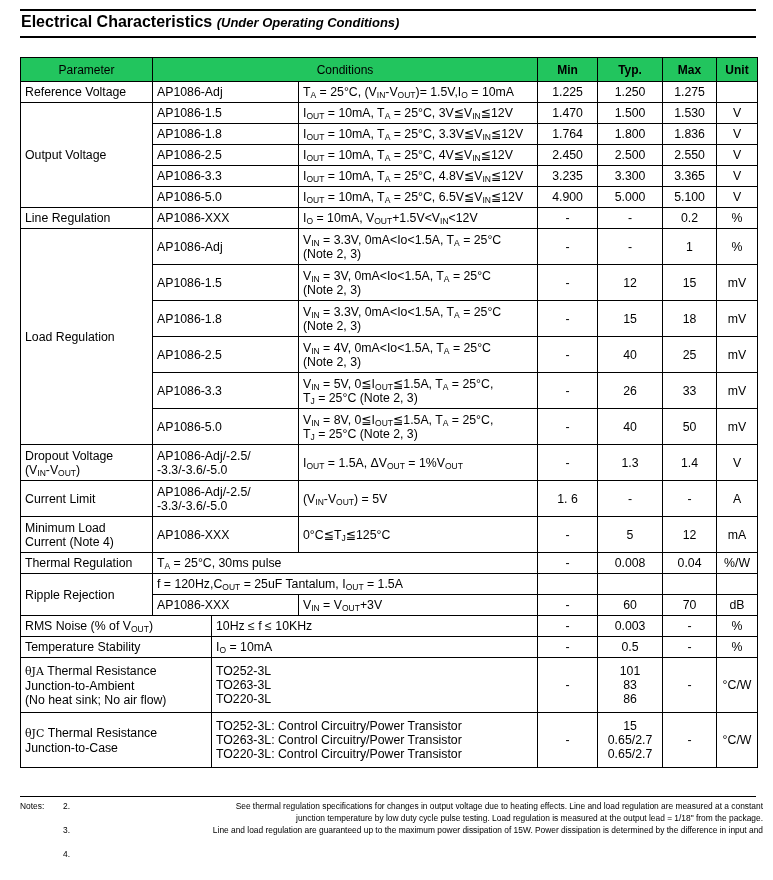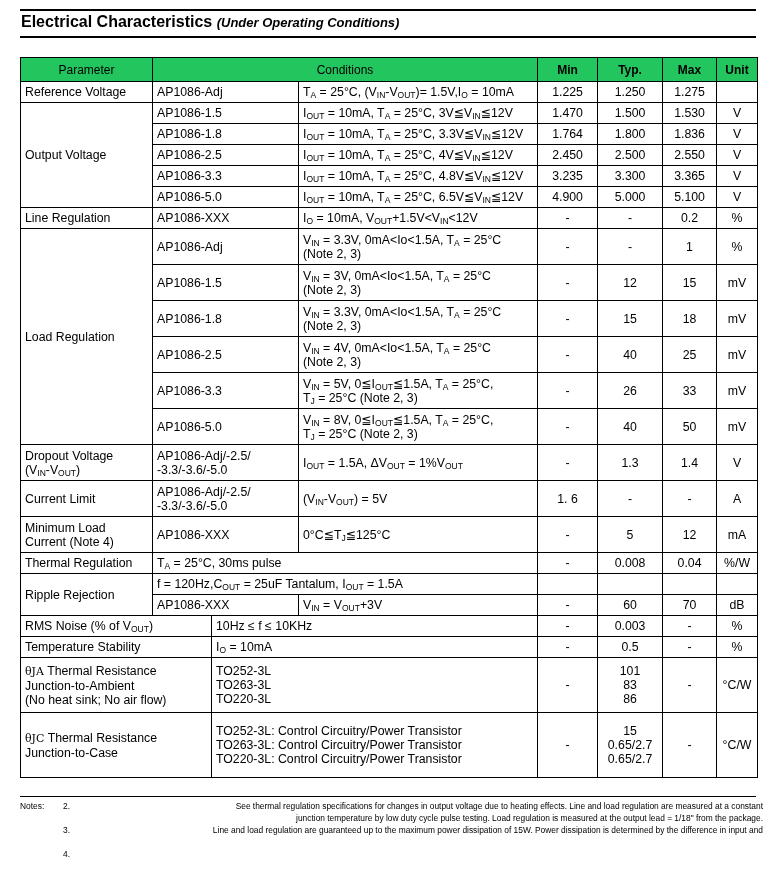--- a/index.html
+++ b/index.html
@@ -242,21 +242,21 @@
 
   <tr style="height:55px">
     <td colspan="2"><span class="theta">θJA</span><span> Thermal Resistance</span><br><span>Junction-to-Ambient</span><br><span>(No heat sink; No air flow)</span></td>
     <td colspan="3"><span>TO252-3L</span><br><span>TO263-3L</span><br><span>TO220-3L</span></td>
     <td class="c">-</td>
     <td class="c"><span>101</span><br><span>83</span><br><span>86</span></td>
     <td class="c">-</td>
     <td class="c">°C/W</td>
   </tr>
 
-  <tr style="height:65px">
+  <tr style="height:55px">
     <td colspan="2"><span class="theta">θJC</span><span> Thermal Resistance</span><br><span>Junction-to-Case</span></td>
     <td colspan="3"><span>TO252-3L: Control Circuitry/Power Transistor</span><br><span>TO263-3L: Control Circuitry/Power Transistor</span><br><span>TO220-3L: Control Circuitry/Power Transistor</span></td>
     <td class="c">-</td>
     <td class="c"><span>15</span><br><span>0.65/2.7</span><br><span>0.65/2.7</span></td>
     <td class="c">-</td>
     <td class="c">°C/W</td>
   </tr>
 </tbody>
   </table>
 

